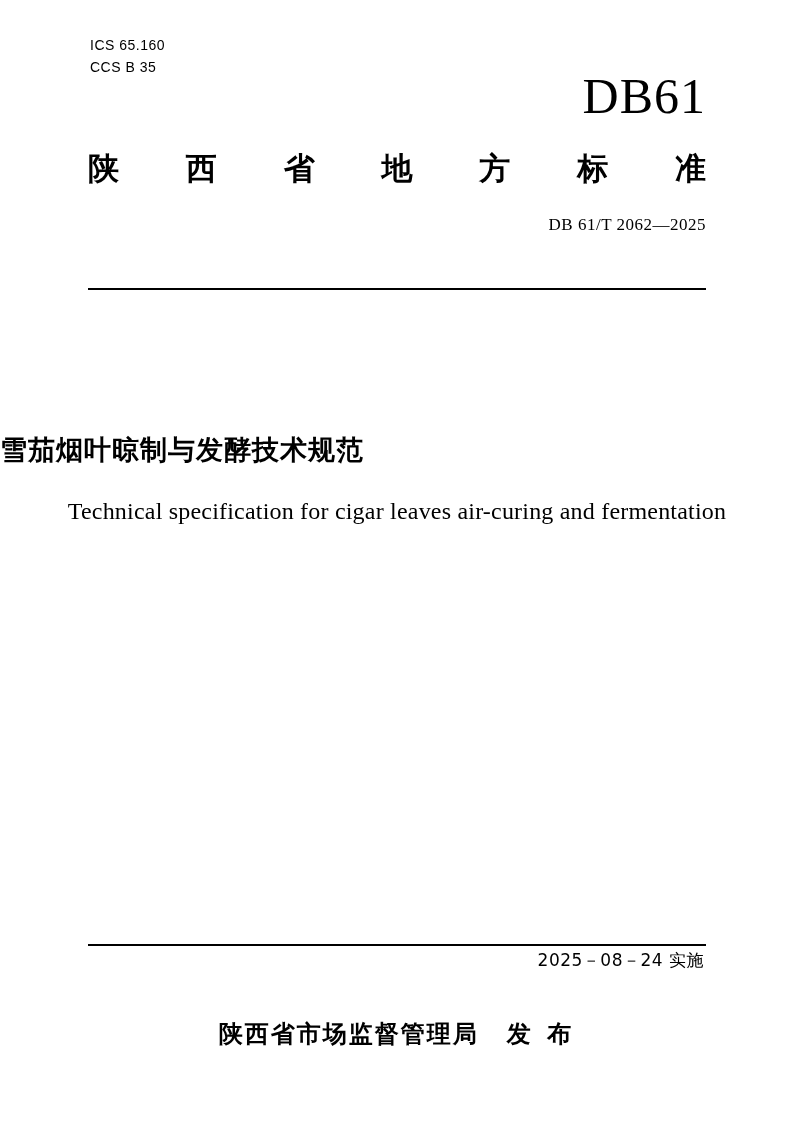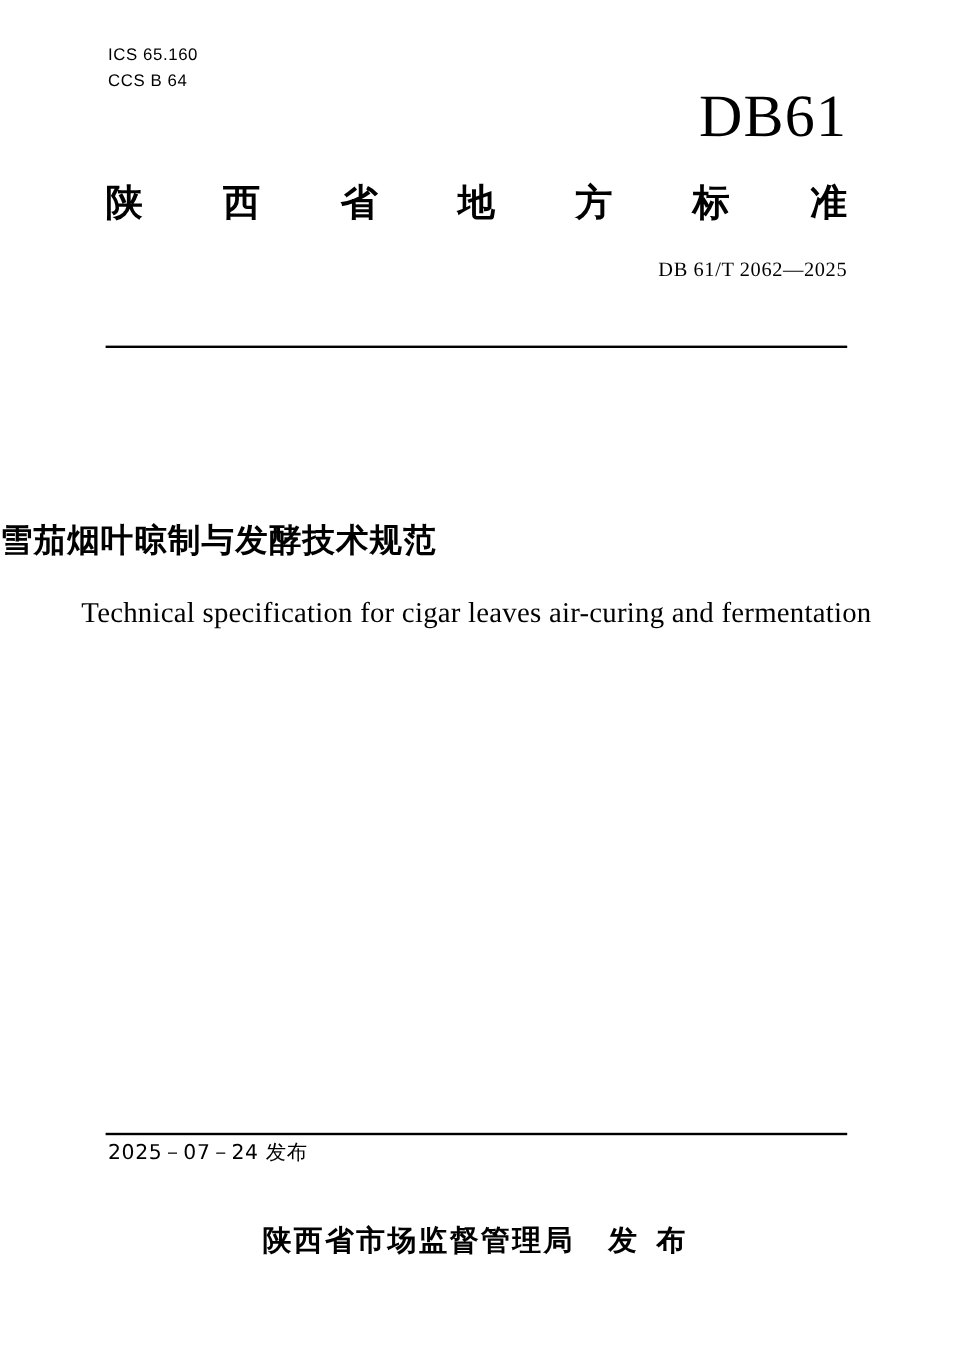--- a/index.html
+++ b/index.html
@@ -141,21 +141,21 @@
     letter-spacing: 4px;
   }
 </style>
 </head>
 <body>
 
 <div class="page">
 
   <div class="meta">
     <div>ICS 65.160</div>
-    <div>CCS B 64</div>
+    <div>CCS B 35</div>
   </div>
 
   <div class="standard-code">DB61</div>
 
   <div class="title-cn">
     <span>陕</span>
     <span>西</span>
     <span>省</span>
     <span>地</span>
     <span>方</span>
@@ -165,19 +165,19 @@
 
   <div class="std-number">DB 61/T 2062—2025</div>
 
   <div class="rule-top"></div>
 
   <div class="doc-title-cn">雪茄烟叶晾制与发酵技术规范</div>
   <div class="doc-title-en">Technical specification for cigar leaves air-curing and fermentation</div>
 
   <div class="rule-bottom"></div>
 
-  <div class="date-issue">2025－07－24 发布</div>
+  <div class="date-effective">2025－08－24 实施</div>
 
   <div class="publisher">
     <span>陕西省市场监督管理局</span><span class="pub-word">发 布</span>
   </div>
 
 </div>
 
 </body></html>

